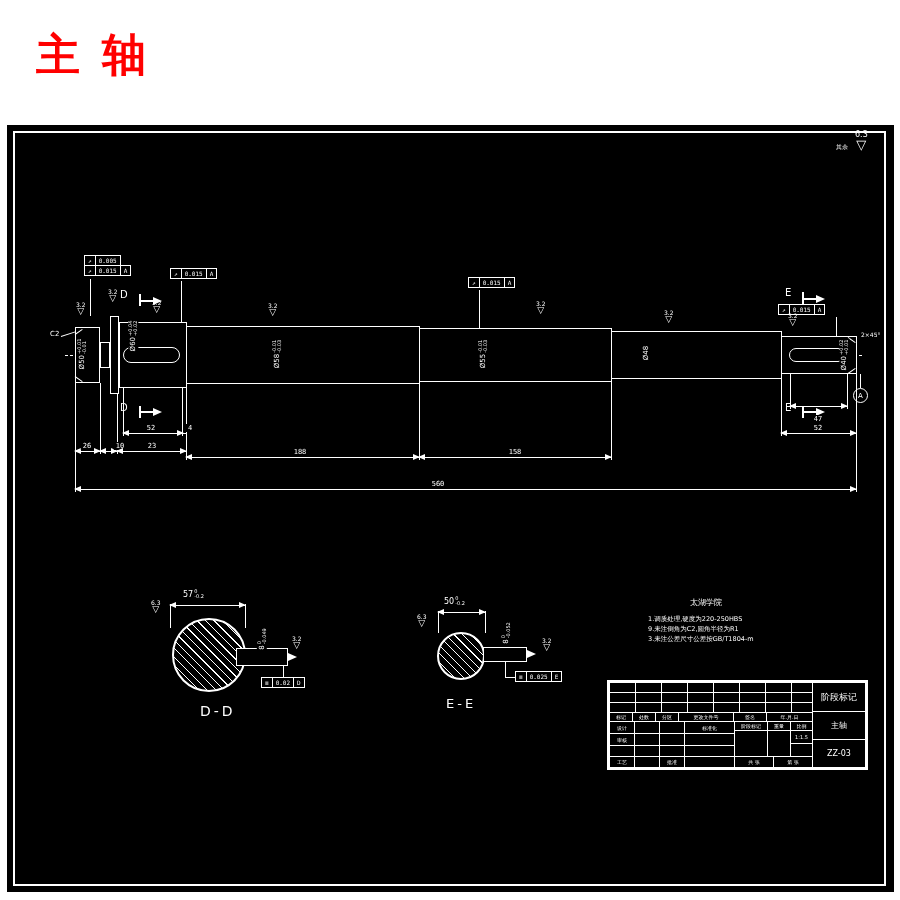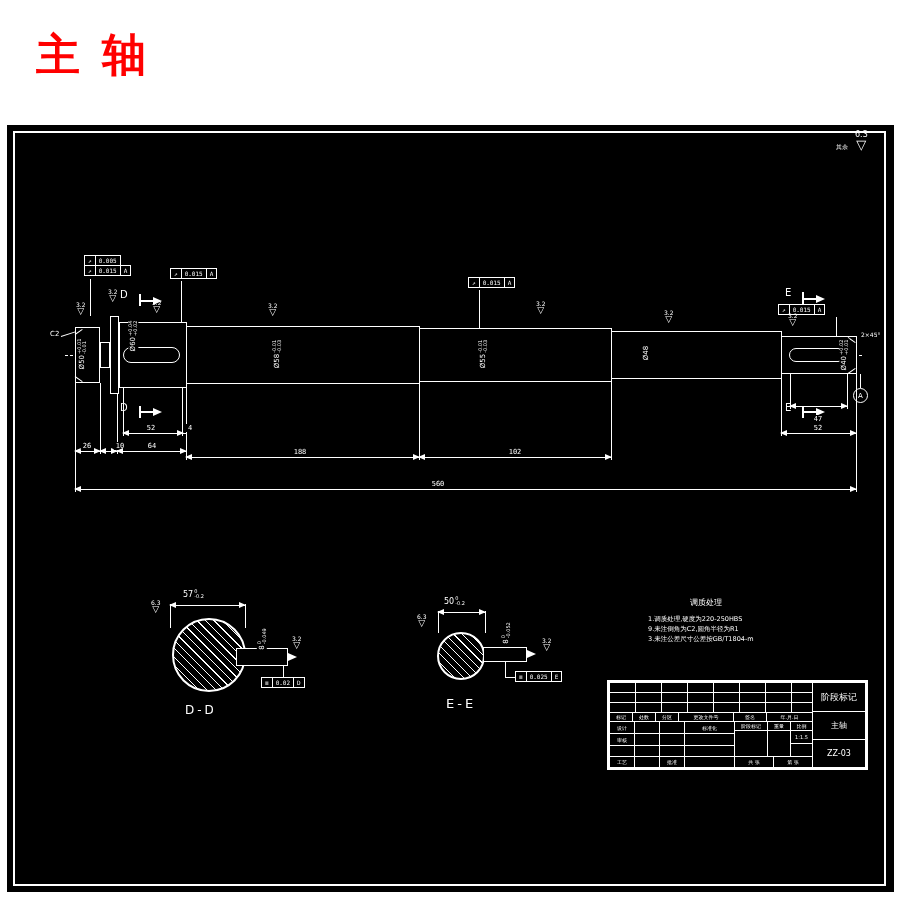--- a/index.html
+++ b/index.html
@@ -232,26 +232,26 @@
   <div class="dim" style="left:123px;top:433px;width:60px;"></div>
   <div class="dt" style="left:151px;top:424px;">52</div>
   <div class="lh" style="left:182px;top:433px;width:5px;"></div>
   <div class="dt" style="left:190px;top:424px;">4</div>
 
   <div class="dim" style="left:75px;top:451px;width:25px;"></div>
   <div class="dt" style="left:87px;top:442px;">26</div>
   <div class="dim" style="left:100px;top:451px;width:17px;"></div>
   <div class="dt" style="left:108px;top:442px;margin-left:12px;">10</div>
   <div class="dim" style="left:117px;top:451px;width:69px;"></div>
-  <div class="dt" style="left:152px;top:442px;">64</div>
+  <div class="dt" style="left:152px;top:442px;">23</div>
 
   <div class="dim" style="left:186px;top:457px;width:233px;"></div>
   <div class="dt" style="left:300px;top:448px;text-align:center;">188</div>
   <div class="dim" style="left:419px;top:457px;width:192px;"></div>
-  <div class="dt" style="left:515px;top:448px;">102</div>
+  <div class="dt" style="left:515px;top:448px;">158</div>
 
   <div class="dim" style="left:75px;top:489px;width:781px;"></div>
   <div class="dt" style="left:438px;top:480px;">560</div>
 
   <div class="dim" style="left:790px;top:406px;width:57px;"></div>
   <div class="dt" style="left:818px;top:415px;">47</div>
   <div class="dim" style="left:781px;top:433px;width:75px;"></div>
   <div class="dt" style="left:818px;top:424px;">52</div>
 
   <div class="circle" style="left:172px;top:618px;width:74px;height:74px;"></div>
@@ -283,21 +283,21 @@
       <span class="t">▽</span>
     </div>
   <div class="lv" style="left:283px;top:666px;height:13px;"></div>
   <div class="fcf" style="left:262px;top:678px;">
     <div class="row">
         <span class="c">≡</span>
         <span class="c">0.02</span>
         <span class="c">D</span>
       </div>
   </div>
-  <div class="lbl" style="left:185px;top:703px;font-size:12px;letter-spacing:3px;">D-D</div>
+  <div class="lbl" style="left:200px;top:703px;font-size:14px;letter-spacing:3px;">D-D</div>
 
   <div class="circle" style="left:437px;top:632px;width:48px;height:48px;"></div>
   <div class="notch" style="left:483px;top:647px;width:44px;height:15px;"></div>
   <div class="trir" style="left:527px;top:650px;"></div>
   <div class="lv" style="left:438px;top:611px;height:22px;"></div>
   <div class="lv" style="left:485px;top:611px;height:22px;"></div>
   <div class="dim" style="left:438px;top:612px;width:47px;"></div>
   <div class="stack" style="left:443px;top:596px;">
     <span class="n">50</span>
       <span class="tols">
@@ -324,21 +324,21 @@
   <div class="lh" style="left:505px;top:677px;width:11px;"></div>
   <div class="fcf" style="left:516px;top:672px;">
     <div class="row">
         <span class="c">≡</span>
         <span class="c">0.025</span>
         <span class="c">E</span>
       </div>
   </div>
   <div class="lbl" style="left:446px;top:696px;font-size:13px;letter-spacing:3px;">E-E</div>
 
-  <div class="tech" style="left:690px;top:597px;font-size:8px;">调质处理</div>
+  <div class="tech" style="left:690px;top:597px;font-size:8px;">太湖学院</div>
   <div class="tech" style="left:648px;top:615px;font-size:6.5px;">1.调质处理,硬度为220-250HBS</div>
   <div class="tech" style="left:648px;top:625px;font-size:6.5px;">9.未注倒角为C2,圆角半径为R1</div>
   <div class="tech" style="left:648px;top:635px;font-size:6.5px;">3.未注公差尺寸公差按GB/T1804-m</div>
 
   <div style="position:absolute;left:607px;top:680px;width:261px;height:90px;border:2px solid #fff;box-sizing:border-box;background:#000;">
 
     <div style="position:absolute;left:0;top:0;width:204px;height:30px;
         background-image:repeating-linear-gradient(to right,#fff 0 1px,transparent 1px 26px),
                          repeating-linear-gradient(to bottom,#fff 0 1px,transparent 1px 10px);
         border-bottom:1px solid #fff;"></div>

